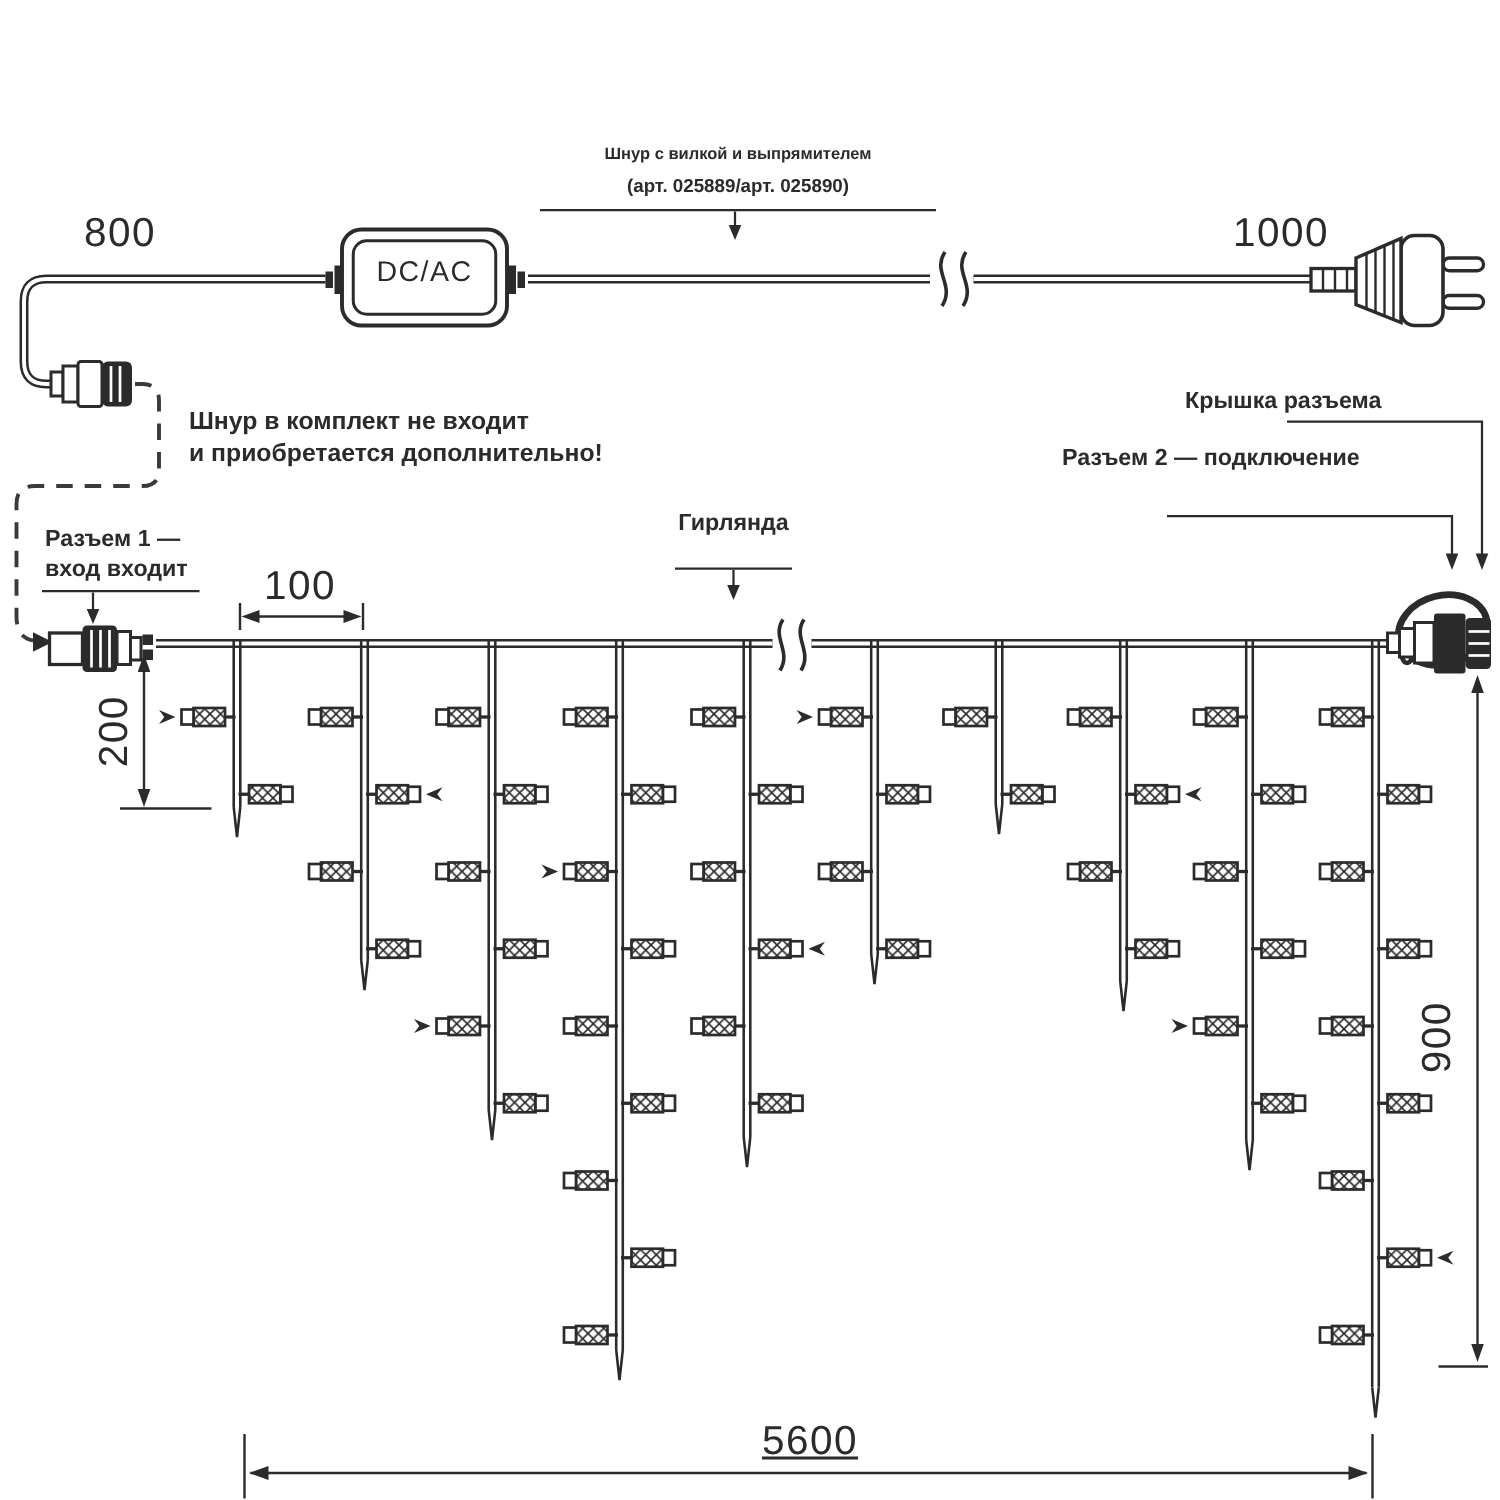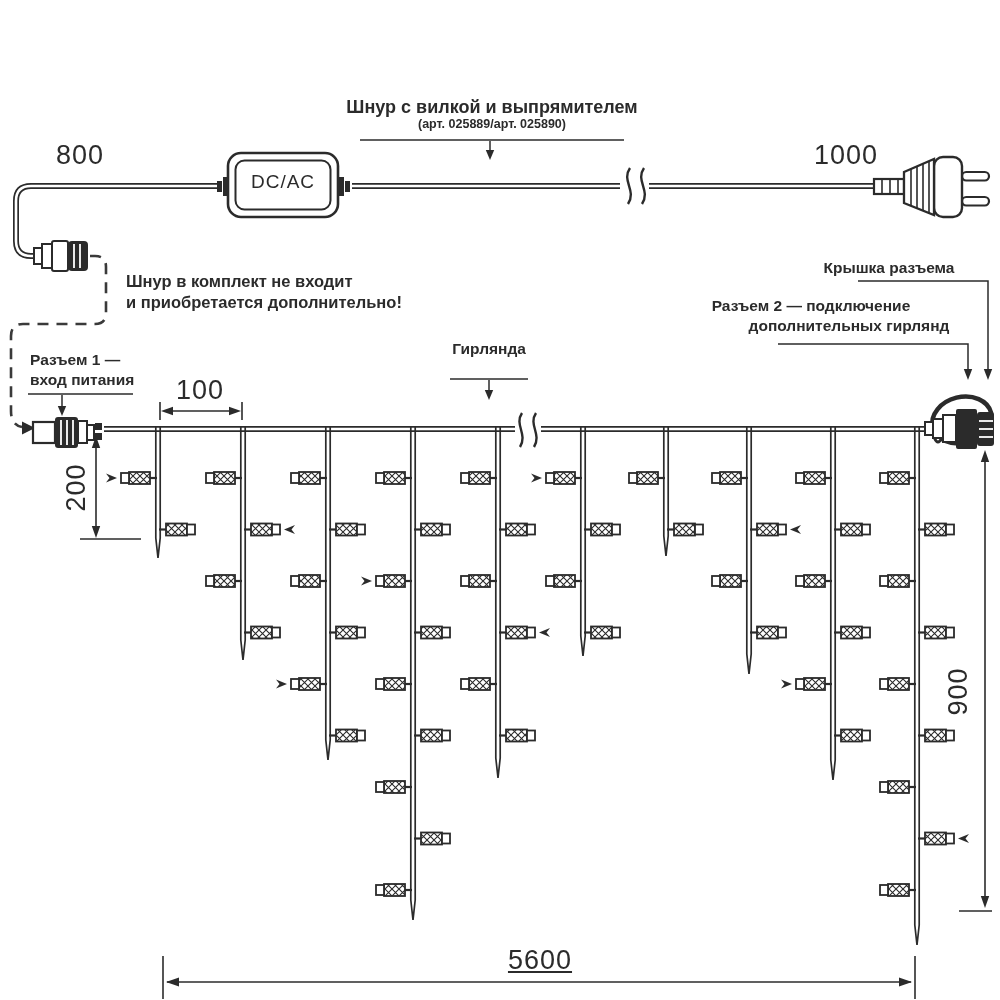--- a/index.html
+++ b/index.html
@@ -2,21 +2,21 @@
 <html style="--ink: #2b2b2b;"><head>
 <meta charset="utf-8">
 <style>
   :root{ --ink:#2b2b2b; }
   html,body{margin:0;padding:0;background:#fff;}
   .canvas{position:relative;width:1000px;height:1000px;background:#fff;overflow:hidden;
           font-family:"Liberation Sans", sans-serif;color:var(--ink);}
   svg{position:absolute;left:0;top:0;}
   .lbl{position:absolute;white-space:nowrap;color:var(--ink);}
   .c{text-align:center;}
-  .r{text-align:center;}
+  .r{text-align:left;}
   .dim{font-size:27px;letter-spacing:1px;}
   .rot{transform:rotate(-90deg);}
   .ck{stroke:var(--ink);stroke-width:6;fill:none;}
   .cw{stroke:#fff;stroke-width:2.6;fill:none;}
   .bk{stroke:var(--ink);stroke-width:2.4;fill:none;}
   .wb{fill:#fff;stroke:var(--ink);}
   .ln{stroke:var(--ink);stroke-width:1.6;fill:none;}
   .tn{stroke:var(--ink);stroke-width:1.5;fill:none;}
   .fk{fill:var(--ink);stroke:none;}
   .wl{stroke:#fff;stroke-width:1.8;}
@@ -495,36 +495,35 @@
   </g>
   <g>
     <line class="ln" x1="163" y1="956" x2="163" y2="999"></line>
     <line class="ln" x1="915" y1="956" x2="915" y2="999"></line>
     <line class="ln" x1="167" y1="982" x2="911" y2="982"></line>
     <polygon class="fk" points="166,982 179,977.4 179,986.6"></polygon>
     <polygon class="fk" points="912,982 899,977.4 899,986.6"></polygon>
   </g>
 </svg>
 
-<div class="lbl c" style="left:342px;top:97px;width:300px;font-size:18px;font-weight:600;">Шнур с вилкой и выпрямителем</div>
+<div class="lbl c" style="left:342px;top:97px;width:300px;font-size:11px;font-weight:600;">Шнур с вилкой и выпрямителем</div>
 <div class="lbl c" style="left:342px;top:117px;width:300px;font-size:12.5px;font-weight:600;text-align:center;">(арт. 025889/арт. 025890)</div>
 <div class="lbl c dim" style="left:45px;top:140px;width:70px;">800</div>
-<div class="lbl c dim" style="left:806px;top:140px;width:80px;">1000</div>
+<div class="lbl c dim" style="left:806px;top:140px;width:80px;text-align:right;">1000</div>
 <div class="lbl c" style="left:228px;top:171px;width:110px;font-size:19px;font-weight:500;letter-spacing:1px;">DC/AC</div>
 
 <div class="lbl" style="left:126px;top:293px;font-size:16.5px;font-weight:700;">и приобретается дополнительно!</div>
 <div class="lbl" style="left:126px;top:272px;font-size:16.5px;font-weight:700;">Шнур в комплект не входит</div>
 
 <div class="lbl" style="left:30px;top:351px;font-size:15.5px;font-weight:600;text-align:center;">Разъем 1 —</div>
-<div class="lbl" style="left:30px;top:371px;font-size:15.5px;font-weight:600;">вход питания</div>
+<div class="lbl" style="left:30px;top:371px;font-size:15.5px;font-weight:600;">вход входит</div>
 
 <div class="lbl c" style="left:439px;top:340px;width:100px;font-size:15.5px;font-weight:700;">Гирлянда</div>
 
 <div class="lbl r" style="left:790px;top:259px;width:198px;font-size:15.5px;font-weight:600;">Крышка разъема</div>
-<div class="lbl r" style="left:692px;top:297px;width:238px;font-size:15.5px;font-weight:600;">Разъем 2 — подключение</div>
-<div class="lbl r" style="left:730px;top:317px;width:238px;font-size:15.5px;font-weight:600;">дополнительных гирлянд</div>
+<div class="lbl r" style="left:708px;top:297px;width:238px;font-size:15.5px;font-weight:600;">Разъем 2 — подключение</div>
 
 <div class="lbl c dim" style="left:166px;top:375px;width:68px;">100</div>
 <div class="lbl c dim rot" style="left:36px;top:472px;width:80px;">200</div>
 <div class="lbl c dim rot" style="left:918px;top:676px;width:80px;">900</div>
 <div class="lbl c dim" style="left:486px;top:945px;width:108px;text-decoration:underline;">5600</div>
 
 </div>
 
 </body></html>

